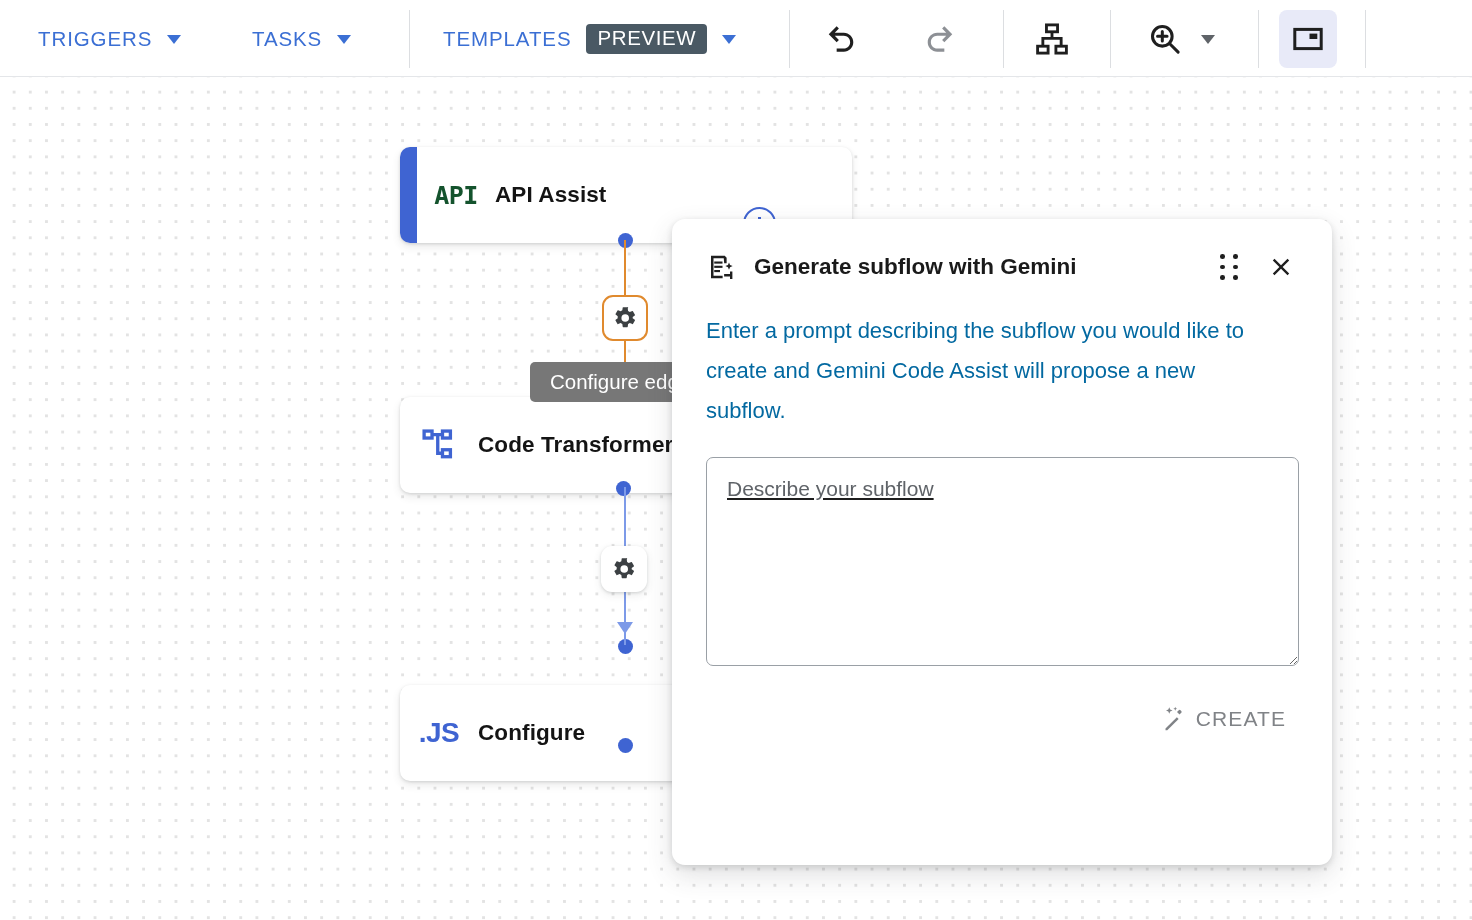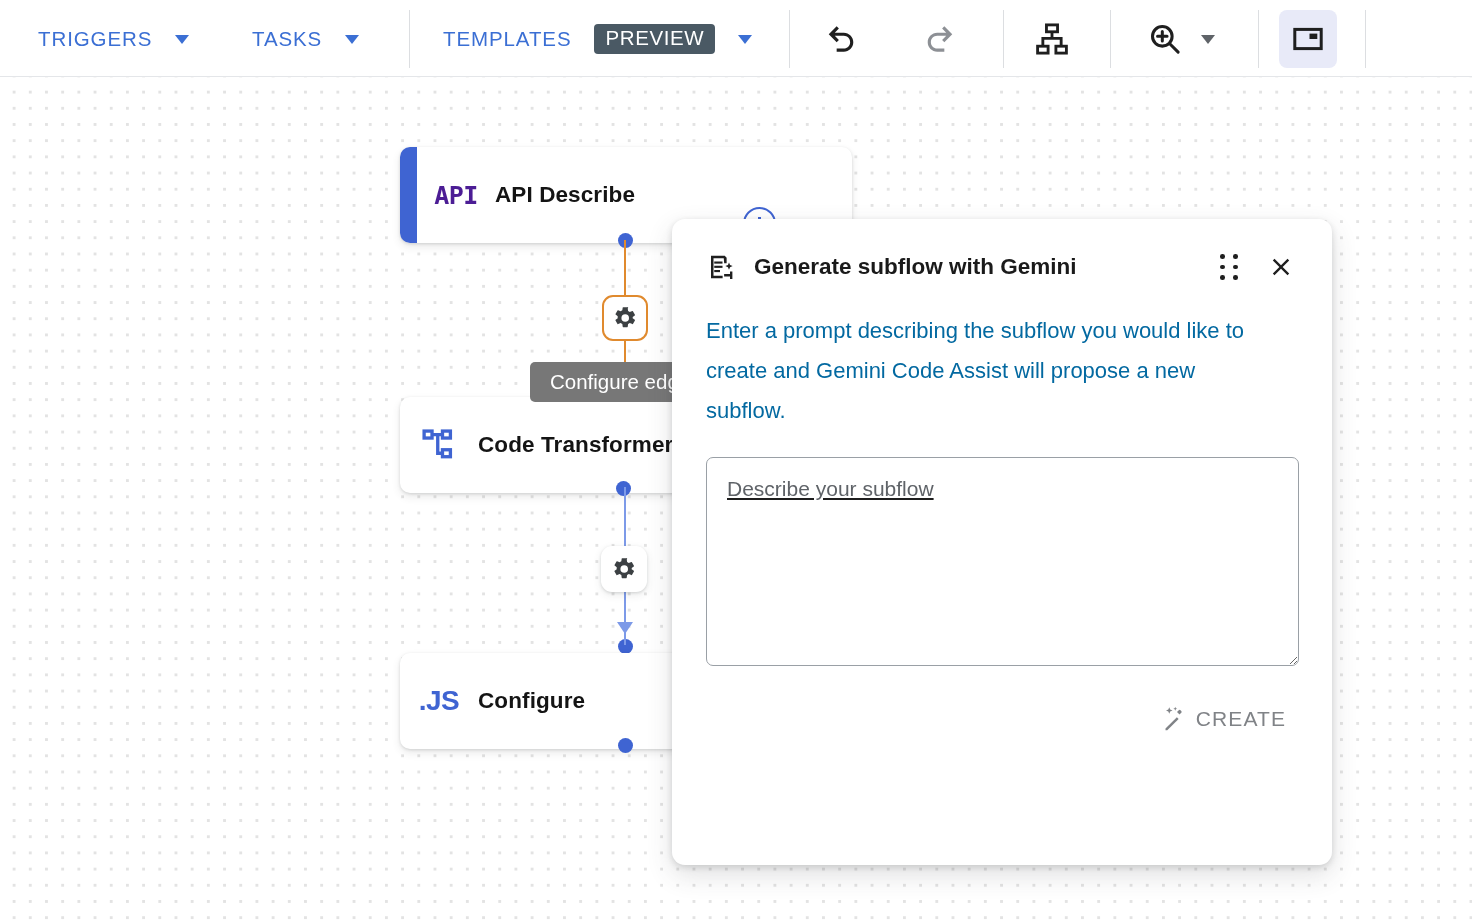--- a/index.html
+++ b/index.html
@@ -22,21 +22,21 @@
     width: 1472px; height: 77px;
     background: #ffffff;
     border-bottom: 1px solid #e4e6e9;
     box-sizing: border-box;
     z-index: 30;
   }
   .tb-menu {
     position: absolute;
     display: flex;
     align-items: center;
-    gap: 23px;
+    gap: 15px;
     height: 40px;
     top: 19px;
     cursor: pointer;
     user-select: none;
   }
   .tb-menu-label {
     color: #3b6fd4;
     font-size: 20.5px;
     letter-spacing: 0.9px;
     font-weight: 400;
@@ -148,33 +148,33 @@
     font-size: 22.5px;
     font-weight: bold;
     color: #141414;
     letter-spacing: 0.1px;
     white-space: nowrap;
   }
   .glyph-api {
     font-family: "DejaVu Sans Mono", monospace;
     font-size: 25px;
     font-weight: bold;
-    color: #4c1d95;
+    color: #14532d;
     letter-spacing: -0.5px;
   }
   .glyph-js {
     font-size: 28px;
     font-weight: bold;
     color: #3f64d2;
     letter-spacing: -0.5px;
   }
 
   #node-api    { left: 400px; top: 70px;  width: 452px; height: 96px; }
   #node-dt     { left: 400px; top: 320px; width: 452px; height: 96px; }
-  #node-js     { left: 400px; top: 576px; width: 452px; height: 96px; }
+  #node-js     { left: 400px; top: 608px; width: 452px; height: 96px; }
 
   
   #plus-badge {
     position: absolute;
     left: 743px; top: 130px;
     width: 29px; height: 29px;
     border-radius: 50%;
     border: 2.3px solid #3f64d2;
     background: #ffffff;
     display: flex;
@@ -427,21 +427,21 @@
   <div id="div6" class="tb-divider"></div>
 </div>
 
 <div id="canvas">
 
   <div id="node-api" class="node">
     <div class="node-bar"></div>
     <div class="node-icon">
       <span class="glyph-api">API</span>
     </div>
-    <div class="node-title">API Describe</div>
+    <div class="node-title">API Assist</div>
   </div>
 
   <div id="plus-badge"></div>
 
   <div id="port-api-out" class="port"></div>
   <div id="edge-1" class="edge-line"></div>
   <div id="gear-1" class="gear-btn">
     <svg width="26" height="26" viewBox="0 0 24 24">
       <path d="M19.1 12.9c.04-.3.06-.6.06-.9s-.02-.6-.07-.9l1.96-1.5a.48.48 0 00.12-.6l-1.86-3.2a.47.47 0 00-.58-.21l-2.3.93a7.1 7.1 0 00-1.56-.9l-.35-2.45A.47.47 0 0014.05 2h-3.7a.47.47 0 00-.47.4l-.35 2.45c-.56.23-1.08.54-1.56.9l-2.3-.93a.47.47 0 00-.58.21L3.23 8.23a.48.48 0 00.12.6l1.95 1.5a7.4 7.4 0 00-.07.9c0 .3.02.6.07.9l-1.95 1.5a.48.48 0 00-.12.6l1.86 3.2c.12.22.38.3.58.21l2.3-.93c.48.37 1 .67 1.56.9l.35 2.45c.04.23.23.4.47.4h3.7c.24 0 .43-.17.47-.4l.35-2.45c.56-.23 1.08-.53 1.56-.9l2.3.93c.2.08.46 0 .58-.21l1.86-3.2a.48.48 0 00-.12-.6l-1.95-1.5zM12.2 15.5a3.5 3.5 0 110-7 3.5 3.5 0 010 7z" fill="#3c4043"></path>
     </svg>

